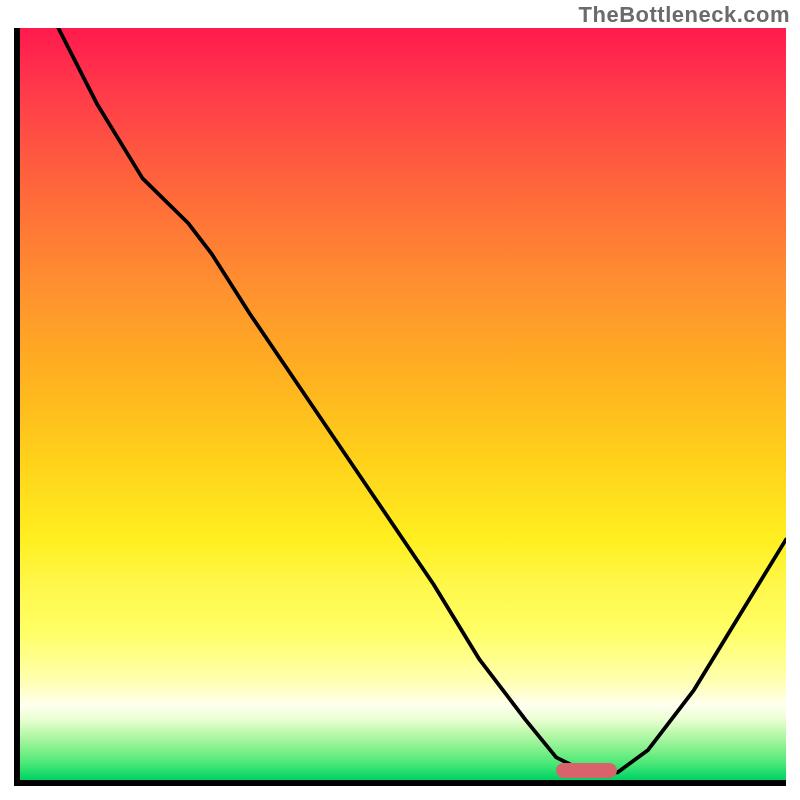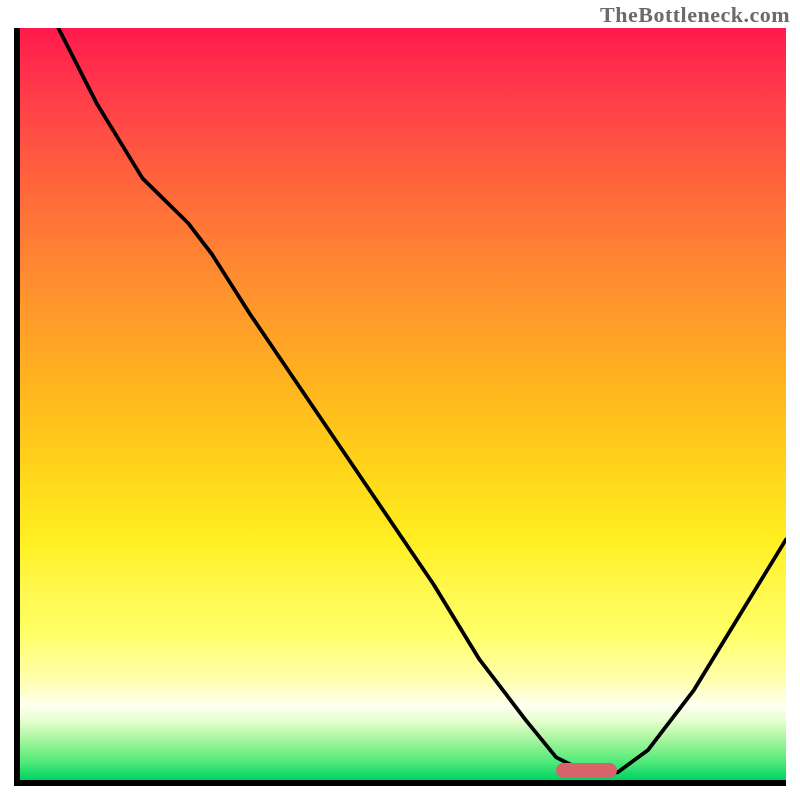--- a/index.html
+++ b/index.html
@@ -12,21 +12,21 @@
   }
   .stage {
     position: relative;
     width: 800px;
     height: 800px;
   }
   .watermark {
     position: absolute;
     top: 2px;
     right: 10px;
-    font-family: Liberation Serif, serif;
+    font-family: Liberation Sans, sans-serif;
     font-size: 22px;
     font-weight: bold;
     color: #6b6b6b;
     letter-spacing: 0.5px;
     white-space: nowrap;
   }
   .plot-wrap {
     position: absolute;
     left: 14px;
     top: 28px;

